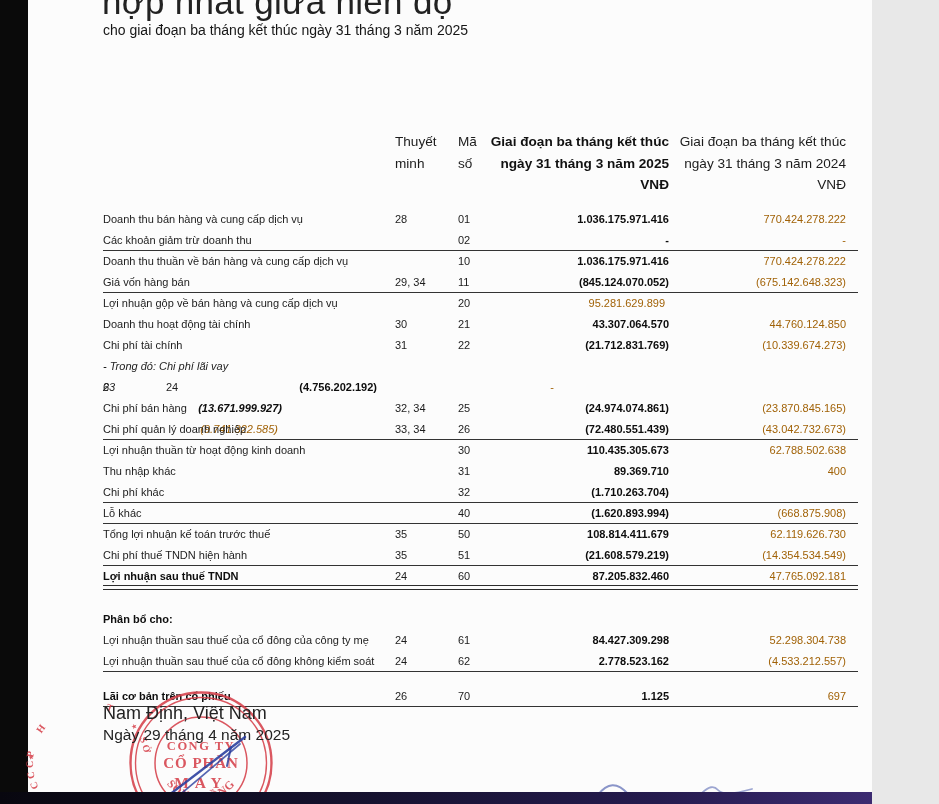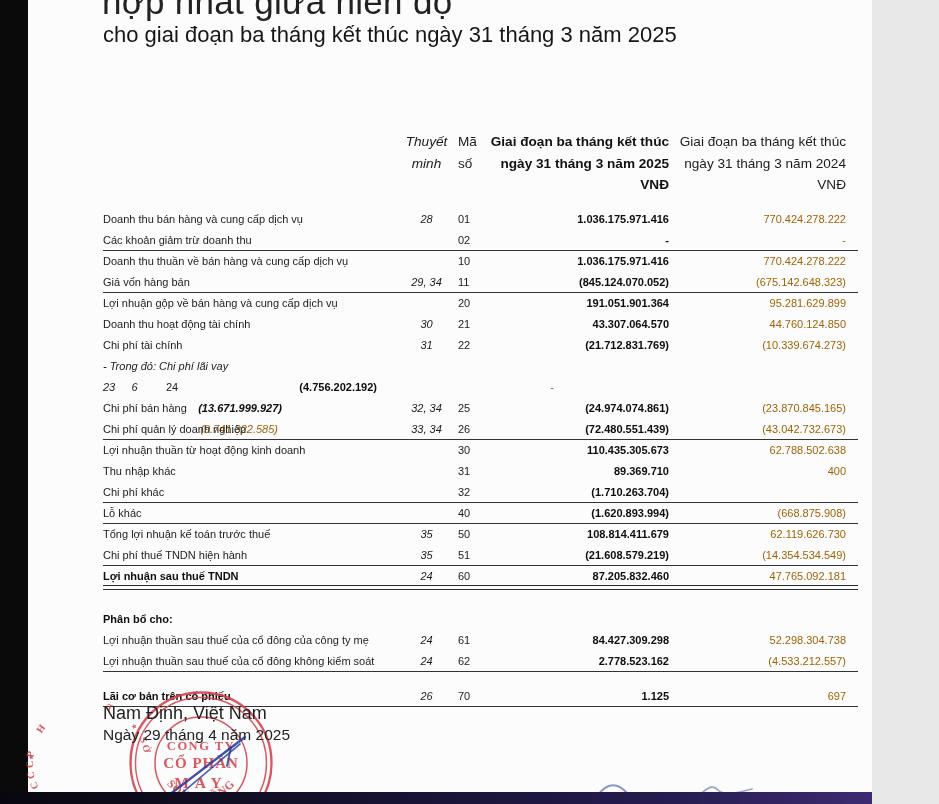--- a/index.html
+++ b/index.html
@@ -8,27 +8,27 @@
         font-family:"Liberation Sans",sans-serif;color:var(--text,#1c1c1c);overflow:hidden;}
 
   .left-bar{position:absolute;left:0;top:0;width:28px;height:804px;background:#0a0a0a;}
   .right-bar{position:absolute;left:928px;top:0;width:11px;height:804px;background:#121212;
              box-shadow:-4px 0 7px rgba(60,60,60,.35);}
   .bottom-bar{position:absolute;left:0;top:792px;width:939px;height:12px;z-index:30;
       background:linear-gradient(90deg,var(--bottom-bar-left,#08070f) 0%,#161230 40%,#251b4e 70%,var(--bottom-bar-right,#43307c) 100%);}
 
   .doc-title{position:absolute;left:102px;top:-16px;margin:0;font-size:35px;font-weight:400;
              letter-spacing:.3px;color:#222;white-space:nowrap;line-height:1;}
-  .doc-subtitle{position:absolute;left:103px;top:22px;font-size:22px;color:#161616;white-space:nowrap;}
+  .doc-subtitle{position:absolute;left:103px;top:22px;font-size:14px;color:#161616;white-space:nowrap;}
 
   
   .thead{position:absolute;left:103px;top:131px;width:755px;display:flex;font-size:13.6px;line-height:21.5px;}
   .tbody{position:absolute;left:103px;top:209px;width:755px;font-size:11px;}
   .c-label{width:292px;}
-  .c-note{width:63px;text-align:center;font-style:italic;}
+  .c-note{width:63px;text-align:left;}
   .c-code{width:32px;}
   .c-v25{width:181px;text-align:right;box-sizing:border-box;padding-right:2px;}
   .c-v24{width:187px;text-align:right;box-sizing:border-box;padding-right:12px;}
   .hc span{display:block;}
   .hd-bold{font-weight:700;color:#111;}
   .trow{display:flex;height:21px;line-height:21px;white-space:nowrap;}
   .trow .c-v25{font-weight:700;color:#0d0d0d;}
   .trow .c-v24{color:#a16207;}
   .trow.bold .c-label{font-weight:700;color:#0d0d0d;}
   .trow.italic{font-style:italic;flex-direction:column;}
@@ -107,21 +107,20 @@
         <div class="c-note">29, 34</div>
         <div class="c-code">11</div>
         <div class="c-v25">(845.124.070.052)</div>
         <div class="c-v24">(675.142.648.323)</div>
       </div>
       <div class="hline"></div>
       <div class="trow">
         <div class="c-label">Lợi nhuận gộp về bán hàng và cung cấp dịch vụ</div>
         <div class="c-note"></div>
         <div class="c-code">20</div>
-        <div class="c-v25">191.051.901.364</div>
         <div class="c-v24">95.281.629.899</div>
       </div>
       <div class="trow">
         <div class="c-label">Doanh thu hoạt động tài chính</div>
         <div class="c-note">30</div>
         <div class="c-code">21</div>
         <div class="c-v25">43.307.064.570</div>
         <div class="c-v24">44.760.124.850</div>
       </div>
       <div class="trow">

